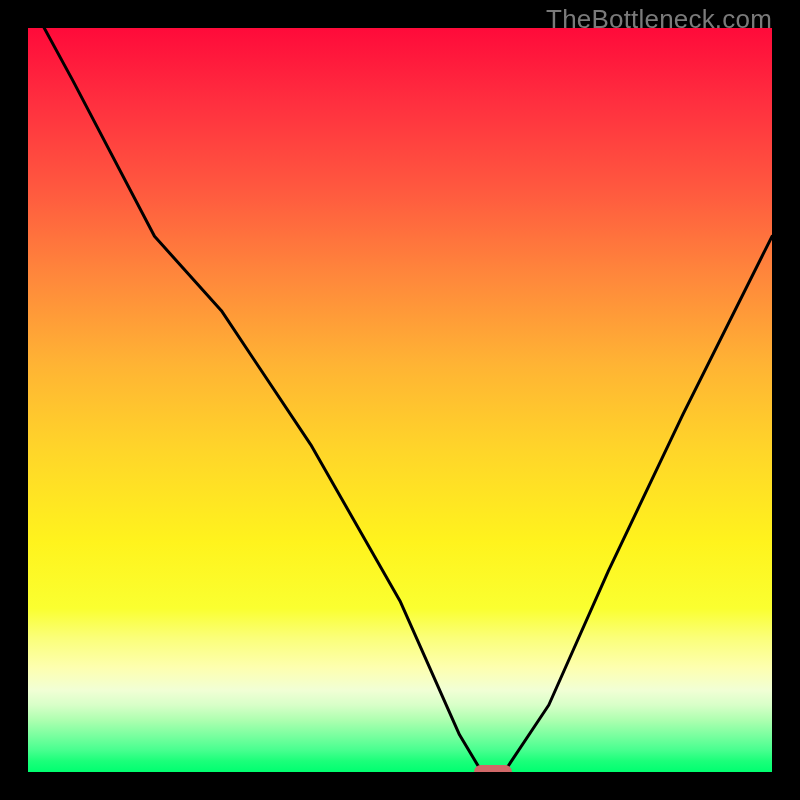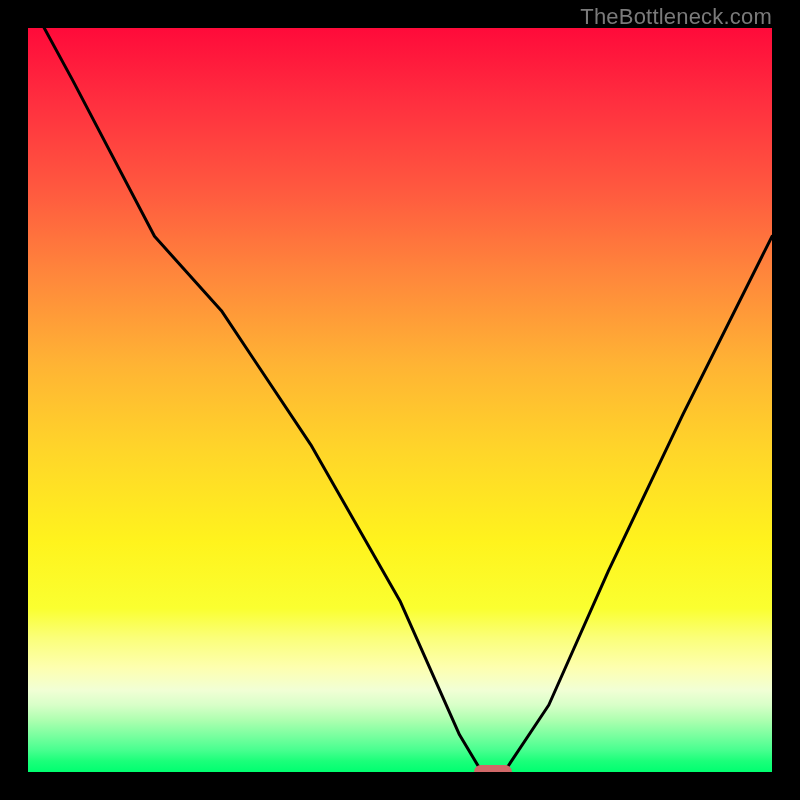--- a/index.html
+++ b/index.html
@@ -62,21 +62,21 @@
   .marker {
     position: absolute;
     background: #d06868;
     border-radius: 10px;
   }
   .watermark {
     position: absolute;
     top: 4px;
     right: 28px;
     color: #7a7a7a;
-    font-size: 22px;
+    font-size: 26px;
     font-weight: 500;
     letter-spacing: 0.2px;
     user-select: none;
   }
 </style>
 </head>
 <body>
 
 <div class="frame">
   <div class="plot-area">

